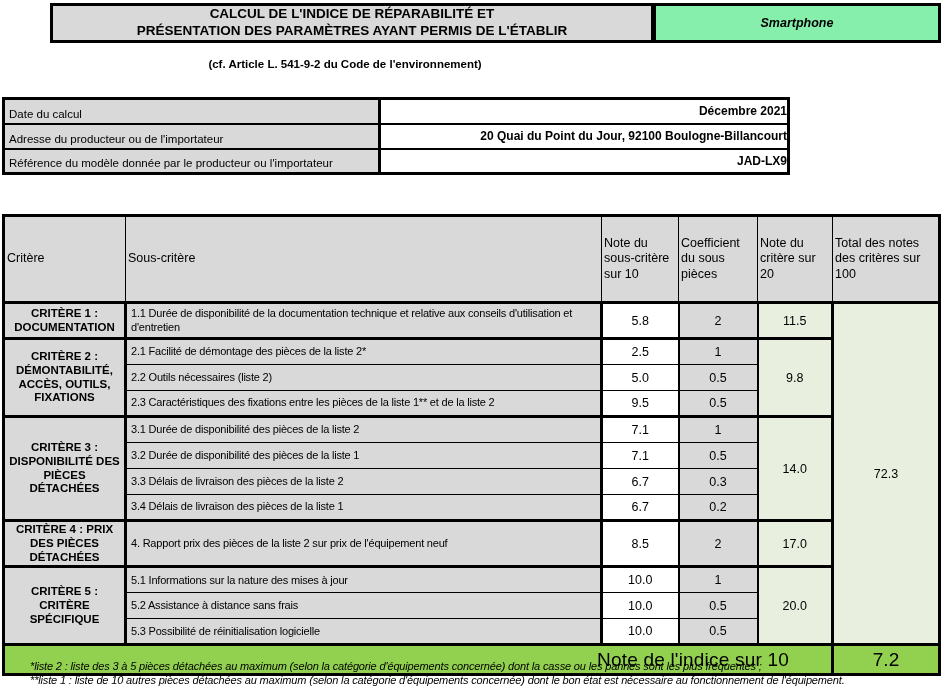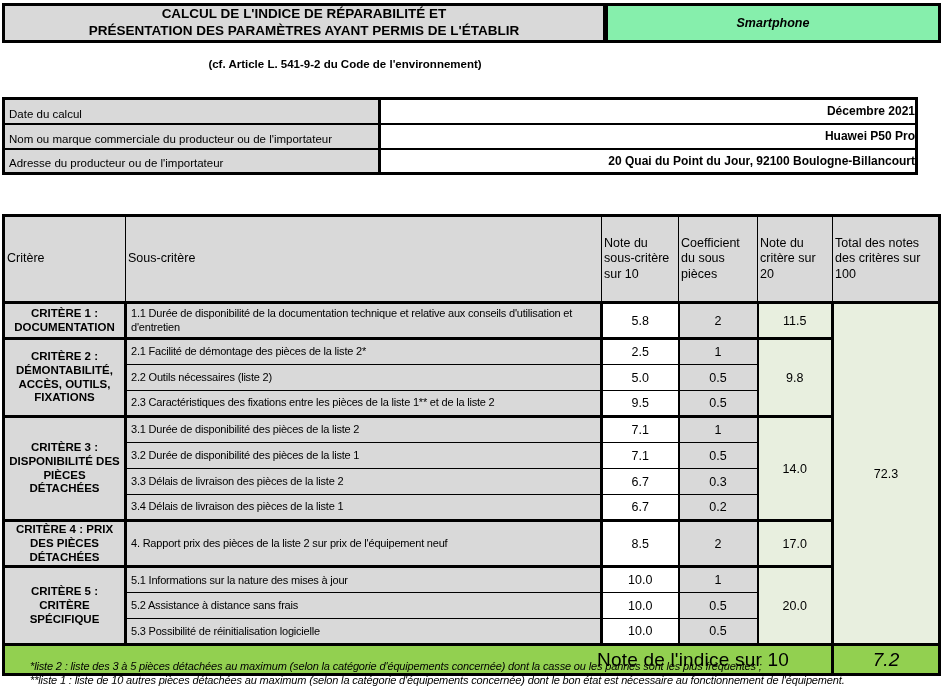--- a/index.html
+++ b/index.html
@@ -10,39 +10,39 @@
     color: #000;
     font-family: "Liberation Sans", sans-serif;
   }
 
   
   .title-row { position: absolute; top: 3px; left: 2px; width: 939px; height: 40px; display: flex; }
   .title-box {
     width: 604px; height: 100%;
     border: 3px solid #000; background: #d9d9d9;
     display: flex; flex-direction: column; justify-content: center; align-items: center;
-    font-weight: bold; font-size: 13.5px; line-height: 1.25; text-align: center;
+    font-weight: bold; font-size: 13.5px; line-height: 1.25; text-align: center; margin-left: 48px;
   }
   .type-box {
     flex: 1; height: 100%;
     border: 3px solid #000; border-left-width: 2px; background: #86efac;
     display: flex; justify-content: center; align-items: center;
     font-weight: bold; font-style: italic; font-size: 12.5px;
   }
 
   
   .subtitle {
     position: absolute; top: 56px; left: 0; width: 690px;
     text-align: center; font-weight: bold; font-size: 11.5px; line-height: 1.45;
   }
 
   
   table { border-collapse: collapse; }
   .info-table {
-    position: absolute; top: 97px; left: 2px; width: 916px;
+    position: absolute; top: 97px; left: 2px; width: 788px;
     border: 3px solid #000; table-layout: fixed;
   }
   .info-table tr { height: 25px; }
   .info-table td { border-top: 2px solid #000; }
   .info-table tr:first-child td { border-top: none; }
   .info-table td.info-label {
     width: 376px; background: #d9d9d9; border-right: 3px solid #000;
     font-size: 11.5px; vertical-align: bottom; padding: 1px 4px 3px 4px;
     white-space: nowrap; overflow: hidden;
   }
@@ -84,21 +84,20 @@
   tr.group-start td { border-top: 3px solid #000; }
   tr.footer-row { height: 30px; }
   tr.footer-row td { background: #92d050; border-top: 3px solid #000; }
   td.final-label {
     text-align: right; padding-right: 42px;
     font-size: 19px; font-weight: 500; letter-spacing: 0.2px;
   }
   td.final-value {
     text-align: center; font-size: 19px; font-weight: 500;
     border-left: 3px solid #000 !important;
-    font-style: italic;
   }
 
   
   .footnotes {
     position: absolute; top: 660px; left: 3px; width: 938px;
     font-style: italic; font-size: 11px; letter-spacing: -0.15px; line-height: 1.25; margin-left: 27px;
   }
 </style>
 </head>
 <body>
@@ -117,26 +116,26 @@
   <div>(cf. Article L. 541-9-2 du Code de l'environnement)</div>
 </div>
 
 <table class="info-table">
   <tbody>
     <tr>
       <td class="info-label">Date du calcul</td>
       <td class="info-value">Décembre 2021</td>
     </tr>
     <tr>
-      <td class="info-label">Nom ou marque commerciale du producteur ou de l'importateur</td>
-      <td class="info-value">Huawei P50 Pro</td>
-    </tr>
-    <tr>
       <td class="info-label">Adresse du producteur ou de l'importateur</td>
       <td class="info-value">20 Quai du Point du Jour, 92100 Boulogne-Billancourt</td>
+    </tr>
+    <tr>
+      <td class="info-label">Référence du modèle donnée par le producteur ou l'importateur</td>
+      <td class="info-value">JAD-LX9</td>
     </tr>
   </tbody>
 </table>
 
 <table class="score-table">
   <colgroup>
     <col style="width:122px">
       <col style="width:476px">
       <col style="width:77px">
     <col style="width:79px">

